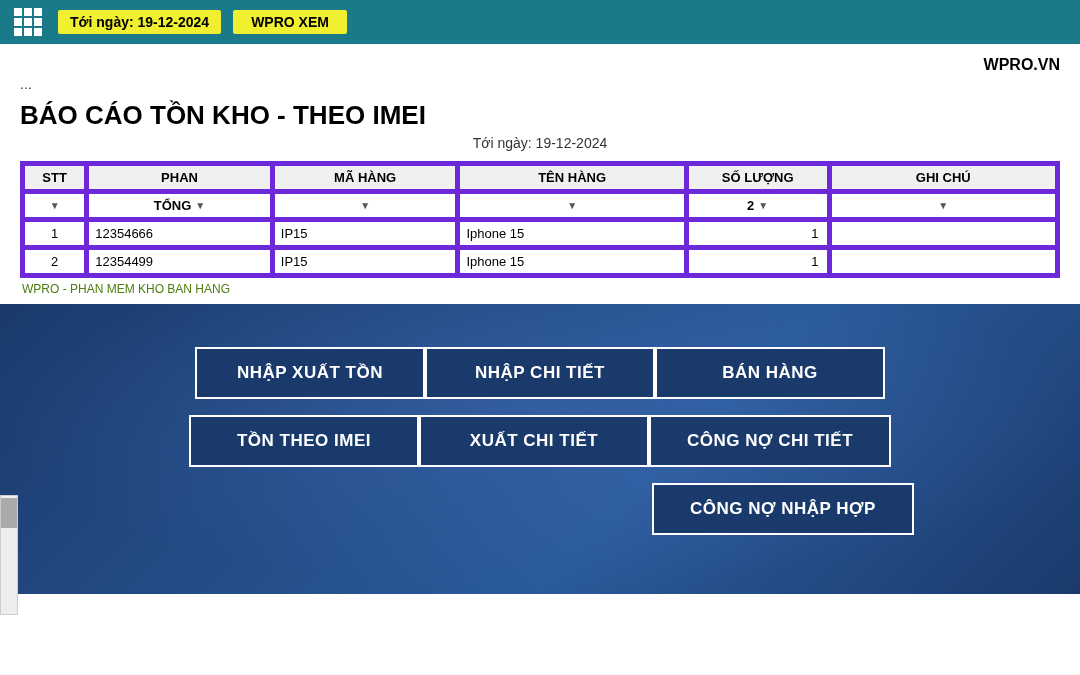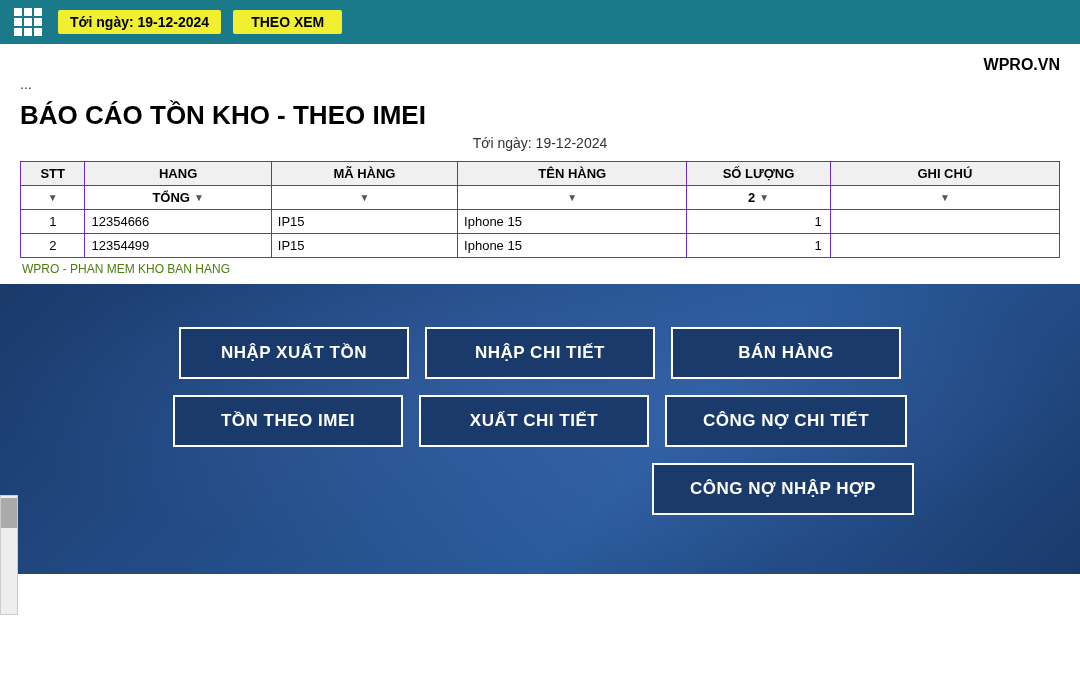--- a/index.html
+++ b/index.html
@@ -78,21 +78,21 @@
       margin-bottom: 10px;
     }
 
     
     #data-table {
       width: 100%;
       border-collapse: collapse;
       font-size: 13px;
     }
     #data-table th, #data-table td {
-      border: 1px solid #6d28d9;
+      border: 5px solid #6d28d9;
       padding: 4px 6px;
     }
     #data-table thead tr:first-child th {
       background: #f0f0f0;
       font-weight: bold;
       text-align: center;
     }
     #data-table thead tr:nth-child(2) td {
       background: #fff;
       text-align: center;
@@ -143,21 +143,20 @@
     #bottom-panel::before {
       content: '';
       position: absolute;
       top: 0; left: 0; right: 0; bottom: 0;
       background: radial-gradient(ellipse at 50% 40%, rgba(80,120,200,0.3) 0%, transparent 70%);
       pointer-events: none;
     }
 
     .btn-row {
       display: flex;
-      gap: 16px;
       margin-bottom: 16px;
       z-index: 1;
     }
     .nav-btn {
       background: #1a3a6b;
       border: 2.5px solid #fff;
       color: #fff;
       font-size: 17px;
       font-weight: bold;
       padding: 14px 36px;
@@ -195,34 +194,34 @@
         <span></span>
       <span></span>
         <span></span>
         <span></span>
       <span></span>
         <span></span>
         <span></span>
     </div>
   </div>
   <div id="date-label">Tới ngày: 19-12-2024</div>
-  <button id="click-xem-btn">THEO XEM</button>
+  <button id="click-xem-btn">WPRO XEM</button>
 </div>
 
 <div id="main-content">
   <div id="site-title">WPRO.VN</div>
   <div id="ellipsis">...</div>
   <div id="report-title">BÁO CÁO TỒN KHO - THEO IMEI</div>
   <div id="report-date">Tới ngày: 19-12-2024</div>
 
   <table id="data-table">
     <thead>
       <tr>
         <th class="col-stt">STT</th>
-        <th class="col-imei">HANG</th>
+        <th class="col-imei">PHAN</th>
         <th class="col-mahang">MÃ HÀNG</th>
         <th class="col-tenhang">TÊN HÀNG</th>
         <th class="col-soluong">SỐ LƯỢNG</th>
         <th class="col-ghichu">GHI CHÚ</th>
       </tr>
       <tr>
         <td class="col-stt">
           <div class="filter-cell">
               <span class="filter-arrow">▼</span>
             </div>

